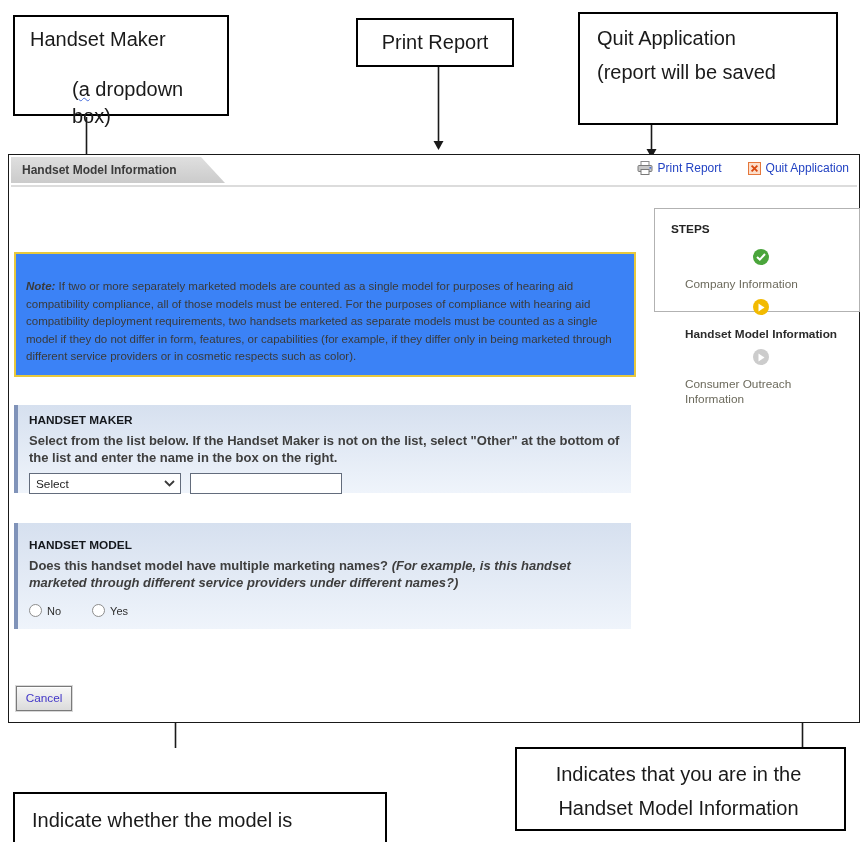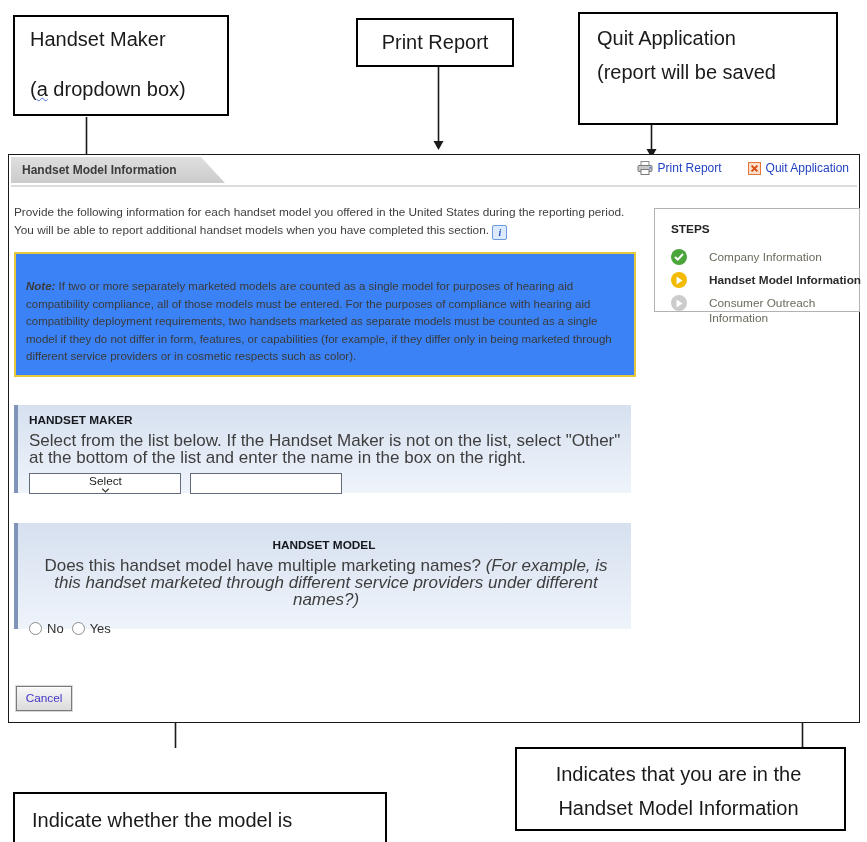--- a/index.html
+++ b/index.html
@@ -4,21 +4,21 @@
 <title>Handset Model Information</title>
 <style>
   html,body{margin:0;padding:0;background:#fff;}
   body{font-family:"Liberation Sans","DejaVu Sans",sans-serif;}
   #stage{position:relative;width:867px;height:842px;background:#fff;overflow:hidden;}
 
   
   .callout{position:absolute;box-sizing:border-box;border:2px solid #000;background:#fff;
            color:#1a1a1a;font-size:20px;}
   #co-maker{left:13px;top:15px;width:216px;height:101px;padding:9px 0 0 15px;line-height:27px;}
-  #co-maker .l2{margin-top:23px;}
+  #co-maker .l2{margin-top:23px;margin-left:42px;}
   .wavy{text-decoration:underline;text-decoration-style:wavy;text-decoration-color:#4a6fdc;text-decoration-thickness:1px;}
   #co-print{left:356px;top:18px;width:158px;height:49px;display:flex;align-items:center;justify-content:center;}
   #co-quit{left:578px;top:12px;width:260px;height:113px;padding:7px 0 0 17px;line-height:34px;}
   #co-multi{left:13px;top:792px;width:374px;height:96px;padding:9px 0 0 17px;line-height:34px;}
   #co-steps{left:515px;top:747px;width:331px;height:84px;padding:8px 4px 0 0;text-align:center;line-height:34px;}
 
   
   #arrows{position:absolute;left:0;top:0;width:867px;height:842px;pointer-events:none;}
   #arrows line{stroke:#1a1a1a;stroke-width:1.6;}
   #arrows polygon{fill:#1a1a1a;}
@@ -39,46 +39,46 @@
            color:#2a57c8;font:italic bold 10px/13px "Liberation Serif",serif;text-align:center;
            border-radius:2px;vertical-align:-2px;cursor:pointer;}
 
   #note{position:absolute;left:5px;top:97px;width:622px;box-sizing:border-box;border:2px solid #e7c83d;
         background:#3b82f6;padding:24px 10px 9px 10px;font-size:11.5px;line-height:17.5px;color:#3a3a3a;}
   #note .nlabel{font-weight:bold;font-style:italic;}
 
   .section{position:absolute;left:5px;width:617px;box-sizing:border-box;
            background:linear-gradient(#d6e0ef,#eff4fb);border-left:4px solid #8093b9;}
   #sec-maker{top:250px;height:88px;padding:8px 12px 0 11px;}
-  #sec-model{top:368px;height:106px;padding:15px 12px 0 11px;text-align:center;}
+  #sec-model{top:368px;height:106px;padding:15px 12px 0 11px;}
   .sec-title{font-size:11.8px;font-weight:bold;color:#14171c;margin:0 0 5px 0;}
-  .sec-desc{font-size:17px;color:#3e3e3e;line-height:17px;width:594px;}
+  .sec-desc{font-size:13px;color:#3e3e3e;line-height:17px;width:594px;font-weight:bold;}
   .sec-desc .ital{font-style:italic;}
   #maker-controls{margin-top:7px;display:flex;gap:9px;align-items:center;}
   #selectbox{width:152px;height:21px;border:1px solid #636c7c;background:#fff;display:flex;
              align-items:center;justify-content:space-between;box-sizing:border-box;
-             padding:0 5px 0 6px;font-size:11.8px;color:#222;cursor:pointer;flex-direction:column;}
+             padding:0 5px 0 6px;font-size:11.8px;color:#222;cursor:pointer;}
   #otherbox{width:152px;height:21px;border:1px solid #636c7c;box-sizing:border-box;padding:0 4px;
             font-size:11.8px;font-family:"Liberation Sans",sans-serif;}
-  #radios{margin-top:13px;display:flex;align-items:center;gap:8px;font-size:13px;color:#2e2e2e;}
+  #radios{margin-top:13px;display:flex;align-items:center;gap:31px;font-size:11px;color:#2e2e2e;}
   .radio-group{display:flex;align-items:center;gap:5px;}
   .radio{width:13px;height:13px;border:1px solid #8d8d8d;border-radius:50%;background:#fff;
          box-sizing:border-box;cursor:pointer;}
 
   #cancel-btn{position:absolute;left:7px;top:531px;width:56px;height:25px;box-sizing:border-box;
               border:1px solid #7a7a7a;background:linear-gradient(#f7f7f7,#dbdbdb);
               box-shadow:inset 0 1px 0 #fff,0 0 0 1px #d8d8d8;
               font-size:11.8px;color:#4236c8;text-align:center;line-height:22px;cursor:pointer;}
 
   
   #sidebar{position:absolute;left:645px;top:53px;width:206px;height:104px;border:1px solid #b2b2b2;
            box-sizing:border-box;background:#fff;padding:13px 8px 0 16px;}
   #steps-title{font-size:11.8px;font-weight:bold;color:#242424;margin-bottom:13px;}
-  .step{display:flex;gap:22px;margin-bottom:7px;align-items:flex-start;font-size:11.8px;
-        color:#6c6a5c;cursor:pointer;}
+  .step{display:flex;gap:11px;margin-bottom:7px;align-items:center;font-size:11.8px;
+        color:#6c6a5c;cursor:pointer;flex-direction:column;}
   .step-icon{width:16px;height:16px;border-radius:50%;flex:none;display:flex;align-items:center;
              justify-content:center;}
   .step.complete .step-icon{background:#4aa53b;}
   .step.current  .step-icon{background:#f2ba00;}
   .step.upcoming .step-icon{background:#cccccc;}
   .step-label{line-height:15px;padding-top:1px;width:152px;}
   .step.current .step-label{font-weight:bold;color:#2b2b2b;white-space:nowrap;}
 </style>
 </head>
 <body>
@@ -151,23 +151,20 @@
           <rect x="0.5" y="0.5" width="12" height="12" fill="#fcdeca" stroke="#e5763a"></rect>
           <line x1="3.6" y1="3.6" x2="9.4" y2="9.4" stroke="#d9480f" stroke-width="1.8"></line>
           <line x1="9.4" y1="3.6" x2="3.6" y2="9.4" stroke="#d9480f" stroke-width="1.8"></line>
         </svg>
         <span>Quit Application</span>
       </div>
     </div>
 
     <div id="rule"></div>
 
-    <div id="intro"><span>Provide the following information for each handset model you offered in the United States during the reporting period. You will be able to report additional handset models when you have completed this section.</span>
-      <span class="info-ic">i</span>
-    </div>
 
     <div id="note"><span class="nlabel">Note:</span><span> If two or more separately marketed models are counted as a single model for purposes of hearing aid compatibility compliance, all of those models must be entered.  For the purposes of compliance with hearing aid compatibility deployment requirements, two handsets marketed as separate models must be counted as a single model if they do not differ in form, features, or capabilities (for example, if they differ only in being marketed through different service providers or in cosmetic respects such as color).</span></div>
 
     <div class="section" id="sec-maker">
       <div class="sec-title">HANDSET MAKER</div>
       <div class="sec-desc">Select from the list below. If the Handset Maker is not on the list, select "Other" at the bottom of the list and enter the name in the box on the right.</div>
       <div id="maker-controls">
         <div id="selectbox">
           <span>Select</span>
           <svg width="11" height="7" viewBox="0 0 11 7">

